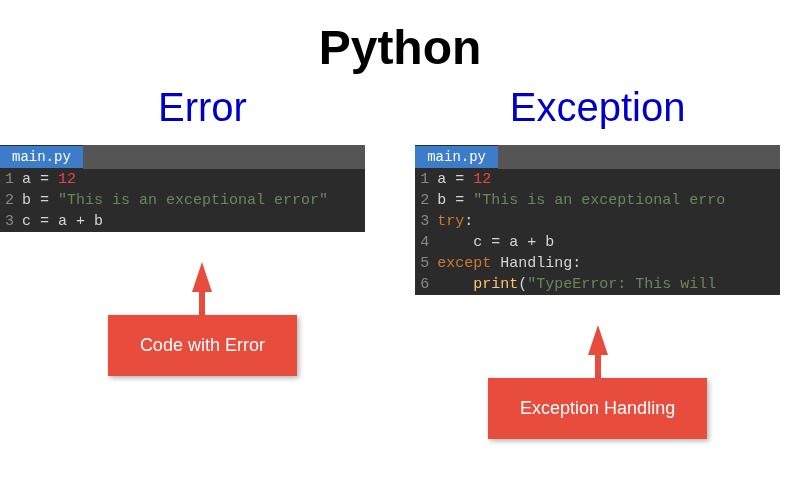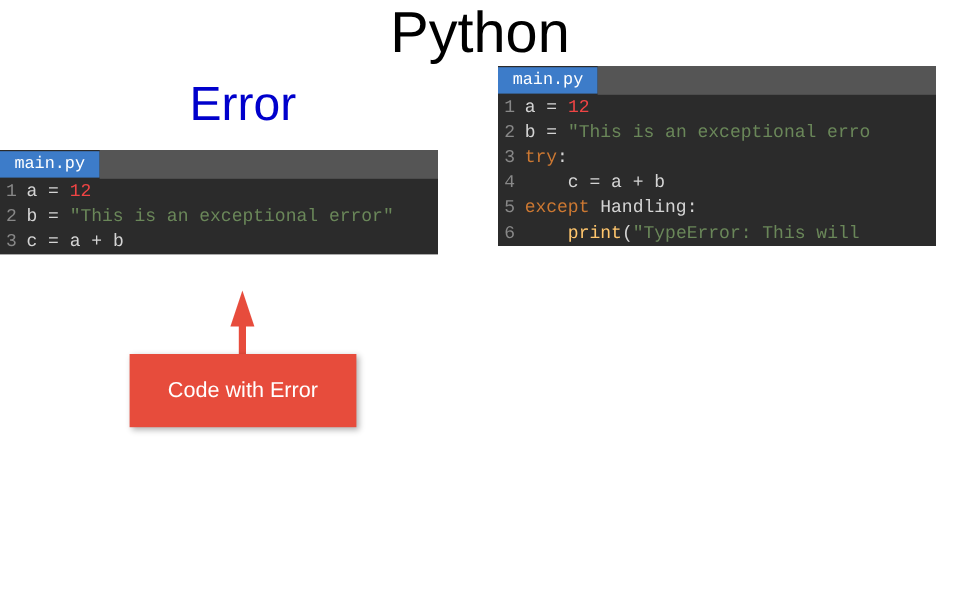--- a/index.html
+++ b/index.html
@@ -1,17 +1,17 @@
 <!DOCTYPE html>
 <html><head>
 <meta charset="utf-8">
 <style>
 *{margin:0;padding:0;box-sizing:border-box}
 body{width:800px;height:500px;background:#fff;font-family:Arial,sans-serif;position:relative;overflow:hidden}
-.main-title{text-align:center;font-size:48px;font-weight:normal;color:#000;}
+.main-title{text-align:center;font-size:48px;font-weight:bold;color:#000;padding-top:20px}
 .columns{display:flex;justify-content:space-between;padding:0 20px}
 .col{width:48%}
 .col-title{font-size:40px;font-weight:normal;color:#0000cc;text-align:center;padding:10px 0 15px}
 .code-block{background:#2b2b2b;font-family:Liberation Mono, monospace;font-size:15px;width:100%}
 .tab-bar{display:flex;align-items:center}
 .tab{background:#3d7cc9;color:#fff;padding:3px 12px;font-size:14px}
 .tab-rest{background:#555;flex:1;height:24px}
 .code-line{display:flex;padding:2px 0}
 .ln{width:22px;text-align:right;color:#888;padding-right:8px;user-select:none}
 .code{white-space:pre}
@@ -58,20 +58,21 @@
         </div>
     </div>
     <div class="arrow-box">
       <div class="arrow"></div>
       <div class="arrow-stem"></div>
       <div class="callout">Code with Error</div>
     </div>
   </div>
 
   <div class="col col-right">
+    <h2 class="col-title">Exception</h2>
     <div class="code-block">
       <div class="tab-bar">
         <div class="tab">main.py</div>
         <div class="tab-rest"></div>
       </div>
       <div>
           <div class="code-line">
             <span class="ln">1</span>
             <span class="code"><span class="var">a</span><span class="op"> = </span><span class="num">12</span></span>
           </div>
@@ -90,15 +91,20 @@
           <div class="code-line">
             <span class="ln">5</span>
             <span class="code"><span class="kw">except </span><span class="typ">Handling</span><span class="op">:</span></span>
           </div>
           <div class="code-line">
             <span class="ln">6</span>
             <span class="code"><span class="var">    </span><span class="fn">print</span><span class="op">(</span><span class="str">"TypeError: This will </span></span>
           </div>
         </div>
     </div>
+    <div class="arrow-box">
+      <div class="arrow"></div>
+      <div class="arrow-stem"></div>
+      <div class="callout">Exception Handling</div>
+    </div>
   </div>
 
 </div>
 
 </body></html>

